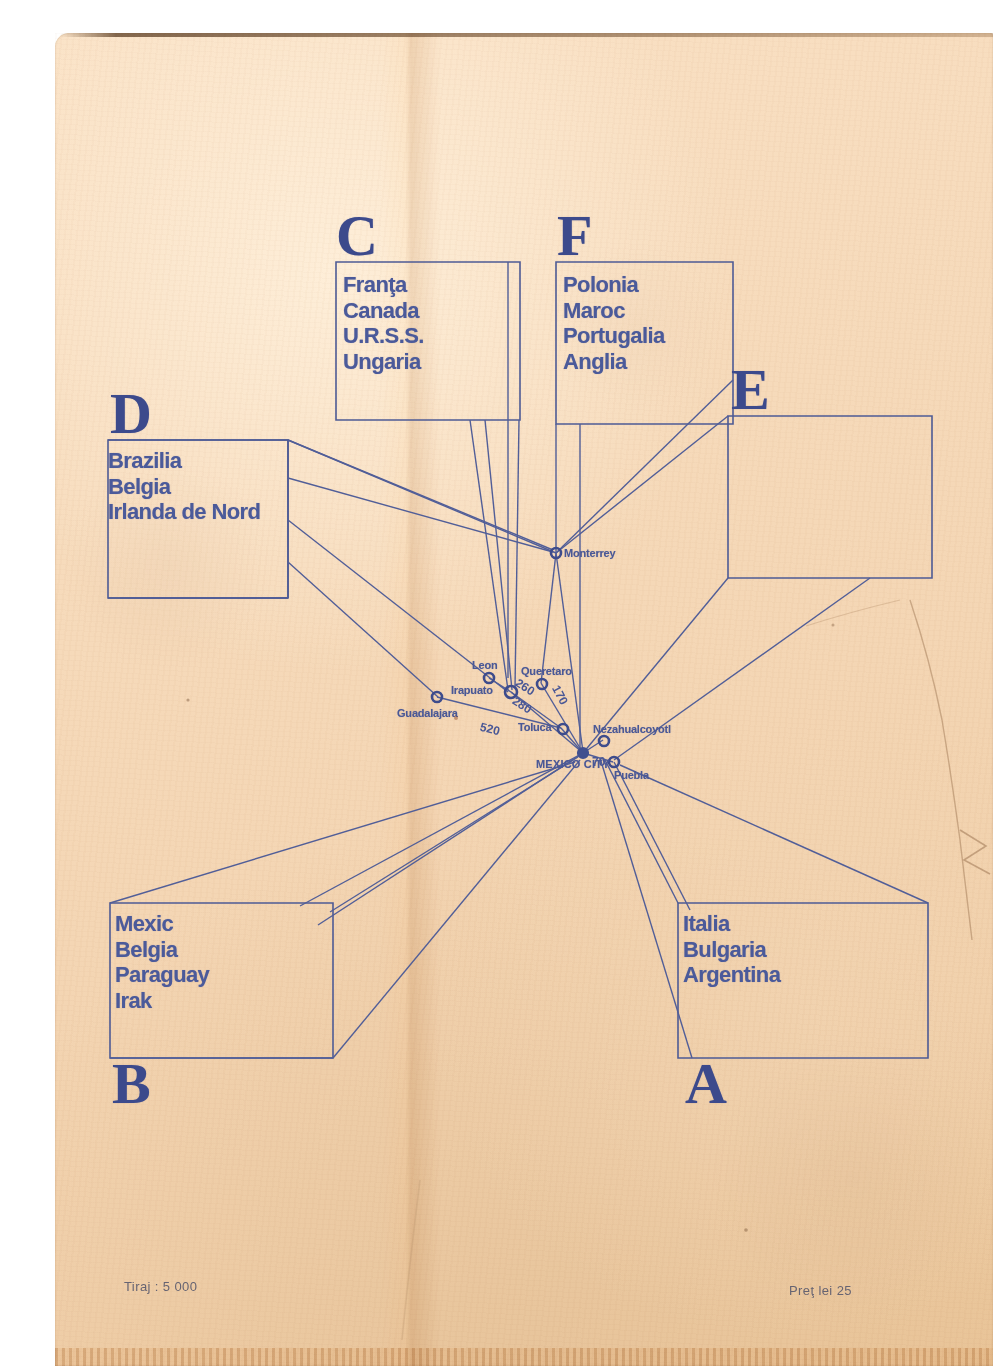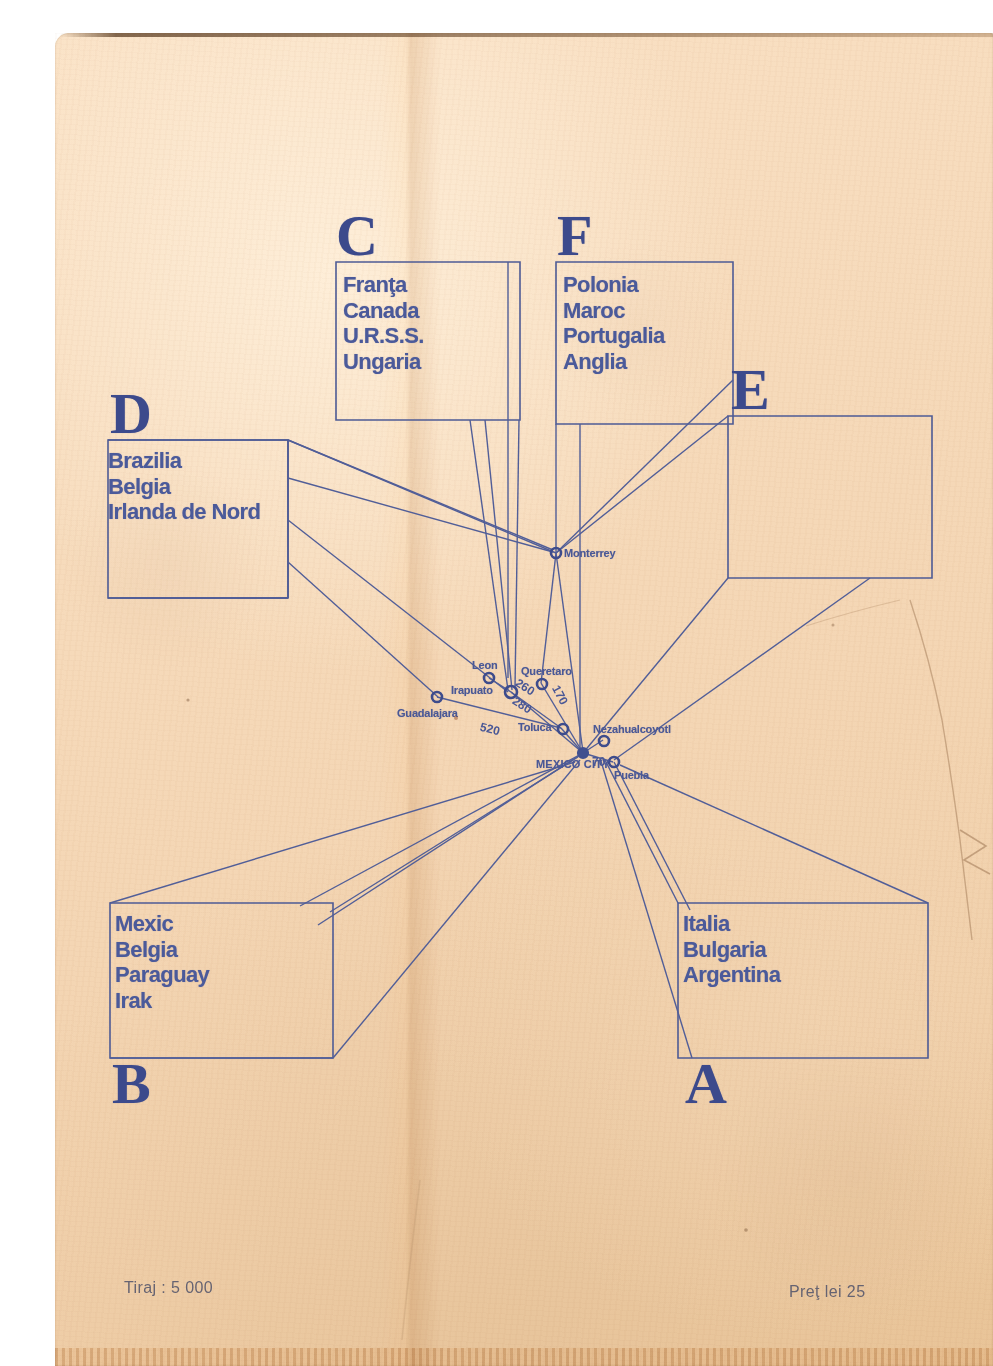--- a/index.html
+++ b/index.html
@@ -76,21 +76,21 @@
     text-shadow:0 0 1px rgba(74,88,150,.4);
   }
   .city-label.cap{font-size:11px;letter-spacing:.2px;line-height:1.05;}
   .dist{
     position:absolute;color:#4a5896;font-family:"Liberation Sans",sans-serif;
     font-weight:700;font-size:12px;white-space:nowrap;
   }
 
   .footer{
     position:absolute;color:#5b5b6e;font-family:"Liberation Sans",sans-serif;
-    font-size:16px;letter-spacing:.4px;opacity:.92;text-align:center;
+    font-size:13px;letter-spacing:.4px;opacity:.92;text-align:center;
   }
 
   
   #tear{position:absolute;left:0;top:0;width:993px;height:1366px;pointer-events:none;}
 </style>
 </head>
 <body>
 
 <div id="page">
 

